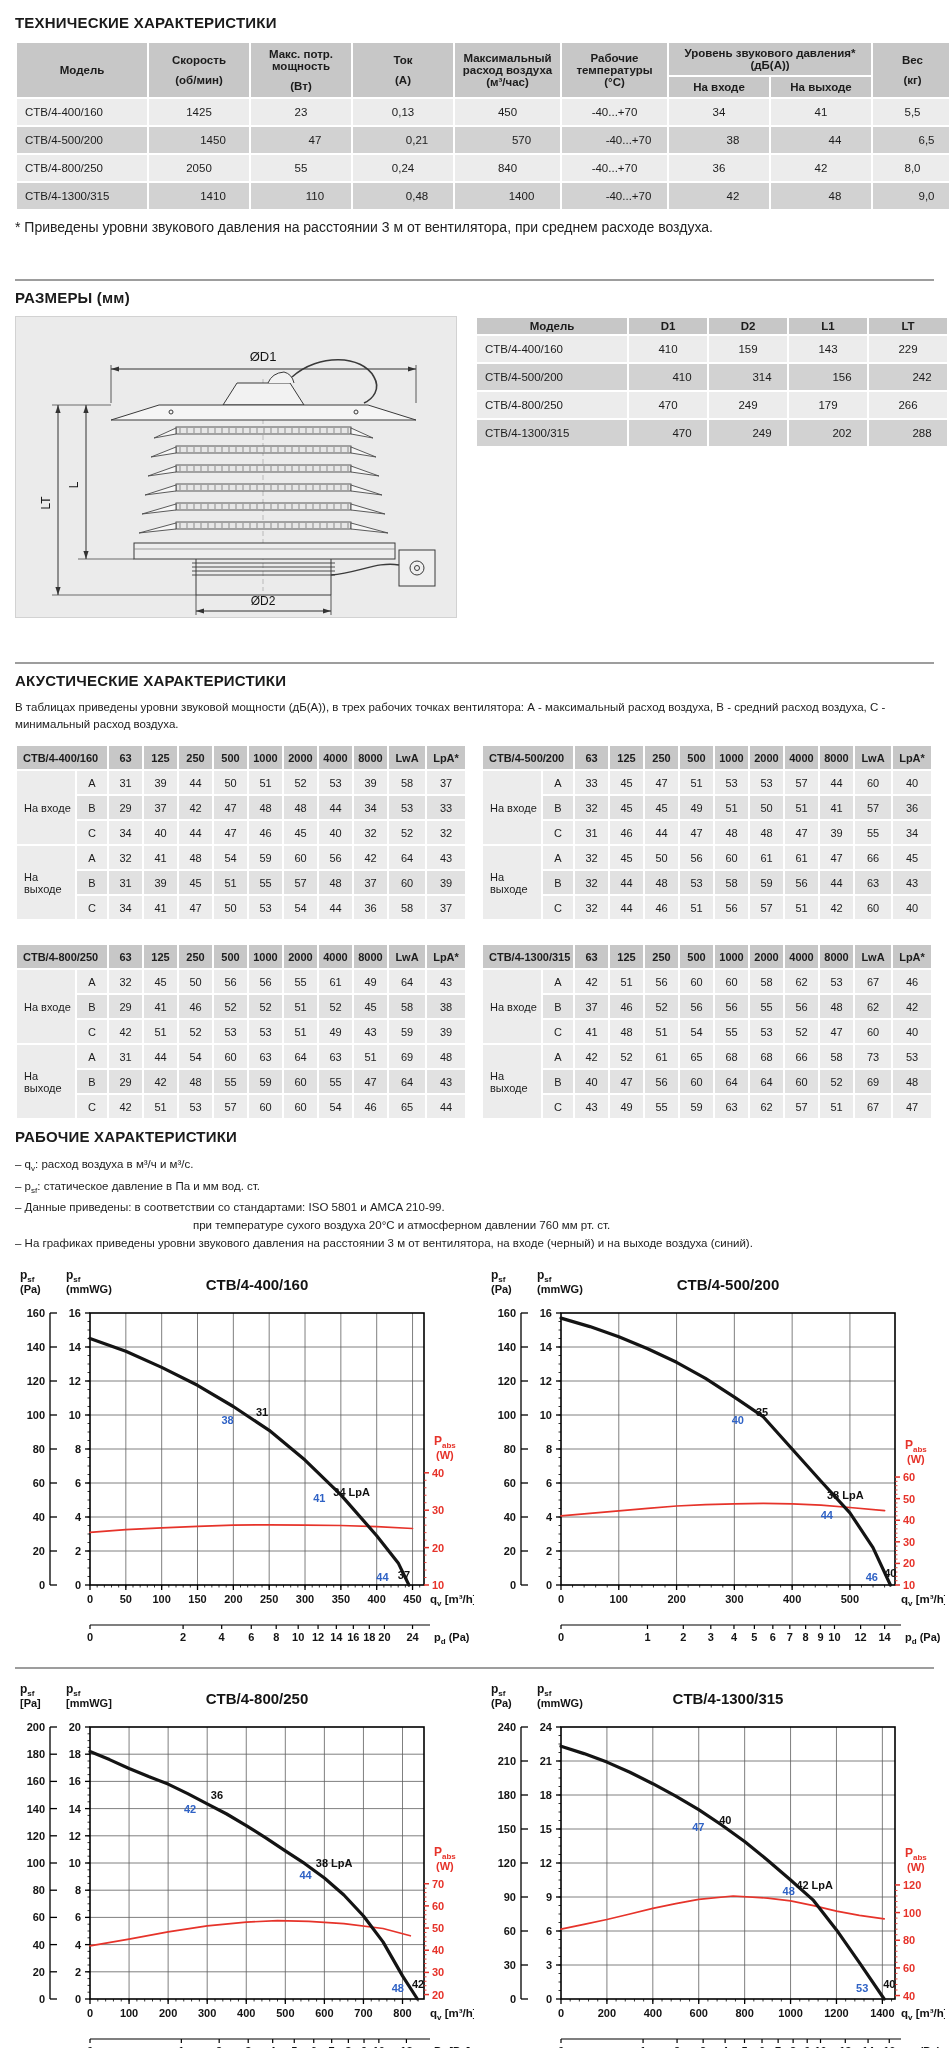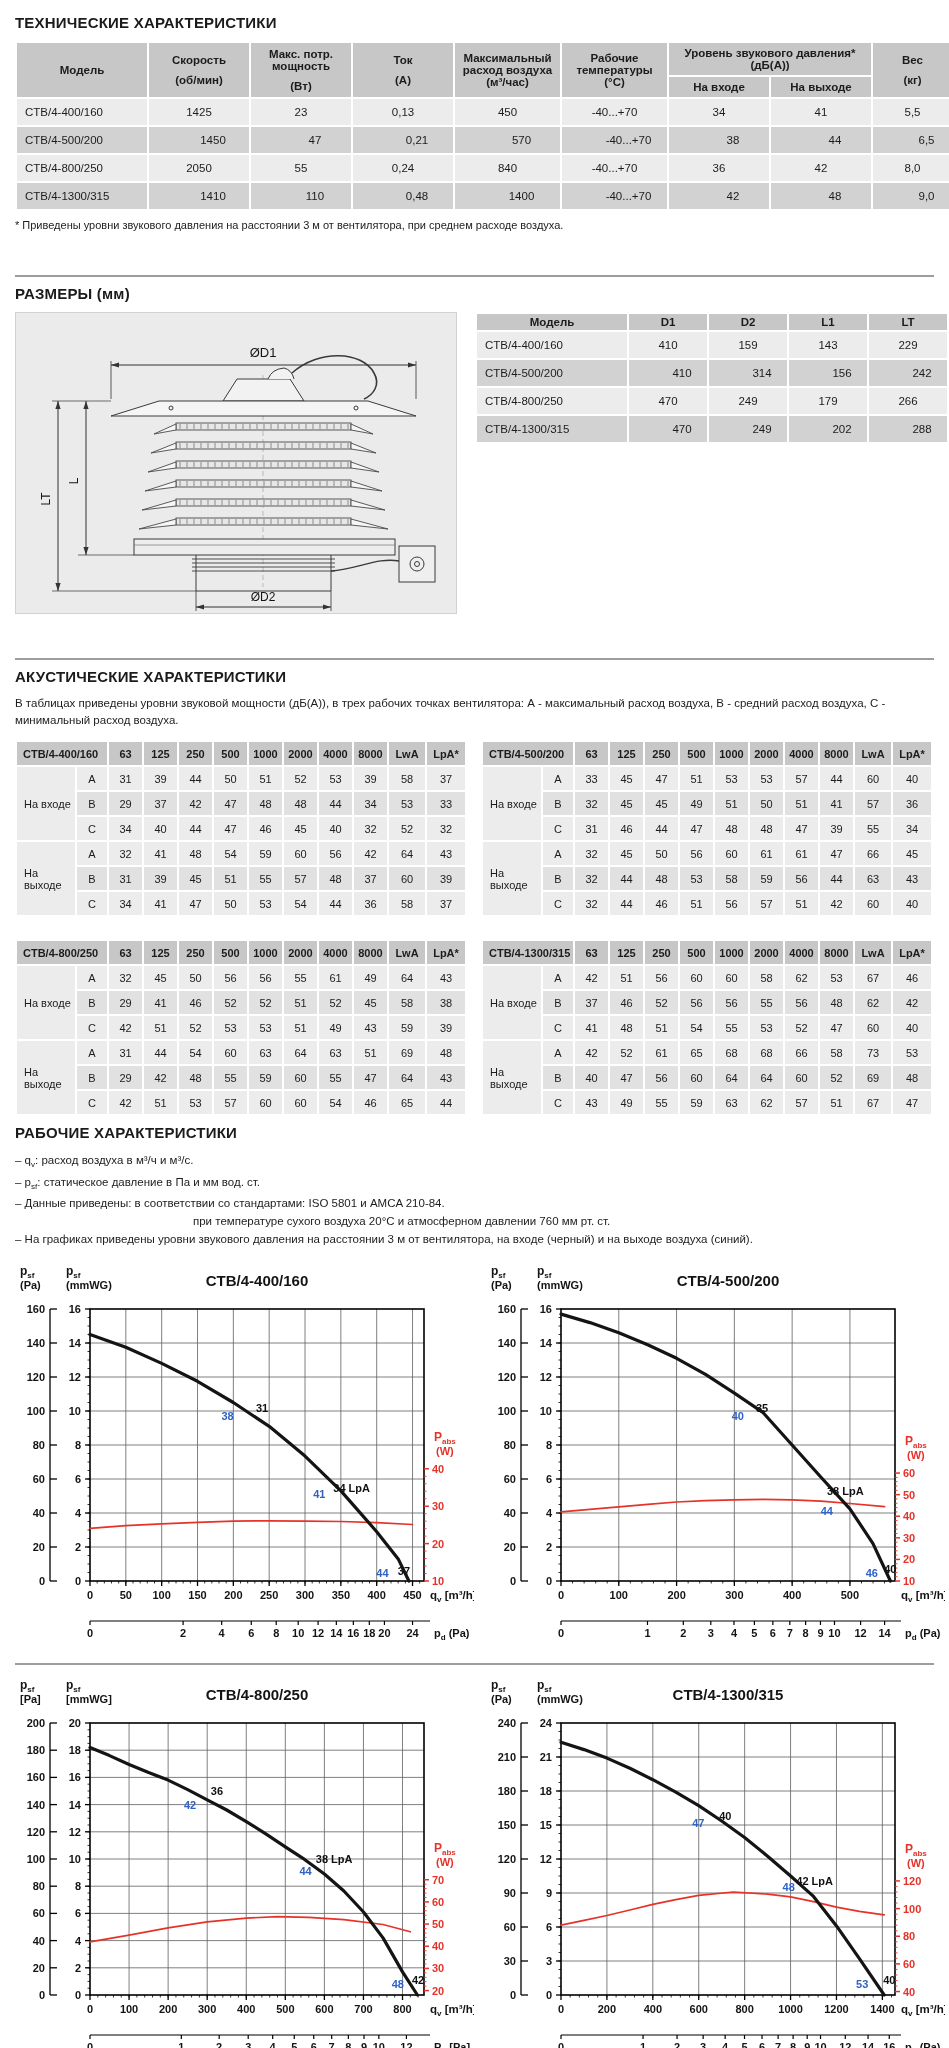--- a/index.html
+++ b/index.html
@@ -1,20 +1,20 @@
 <!DOCTYPE html>
 <html><head>
 <meta charset="utf-8">
 <style>
   html,body{margin:0;padding:0;background:#fff;}
   body{font-family:"Liberation Sans","DejaVu Sans",sans-serif;color:#1c1c1c;}
   .page{width:949px;position:relative;background:#fff;padding-top:6px;}
   .sec-title{font-size:15px;font-weight:700;margin:8px 0 10px 15px;color:#1b1b1b;letter-spacing:.2px;}
   .divider{height:2px;background:#9d9d9d;margin:0 15px;}
-  .footnote{font-size:11px;margin:8px 15px 0 15px;color:#222;}
+  .footnote{font-size:14px;margin:8px 15px 0 15px;color:#222;}
   
   table{border-collapse:separate;border-spacing:2px;}
   th,td{font-size:11.5px;text-align:center;padding:2px 2px;}
   th{background:#c7c7c7;font-weight:700;vertical-align:middle;}
   td{background:#ececec;height:22px;}
   tr.dark td{background:#d2d2d2;padding-left:30px;}
   .tech{width:919px;margin:0 15px;table-layout:fixed;}
   .tech td:first-child{text-align:left;padding-left:8px;}
   .tech .u{margin-top:8px;}
   .tech th{padding:4px 2px;}
@@ -877,21 +877,21 @@
           </tbody>
         </table>
       </div>
   </section>
 
   <section>
     <h2 class="sec-title">РАБОЧИЕ ХАРАКТЕРИСТИКИ</h2>
     <div class="bullets" id="bullets">
         <div class="bullet"><span>– q</span><sub>v</sub><span>: расход воздуха в м³/ч и м³/с.</span></div>
         <div class="bullet"><span>– p</span><sub>sf</sub><span>: статическое давление в Па и мм вод. ст.</span></div>
-        <div class="bullet"><span>– Данные приведены: в соответствии со стандартами:  ISO 5801 и AMCA 210-84.</span></div>
+        <div class="bullet"><span>– Данные приведены: в соответствии со стандартами:  ISO 5801 и AMCA 210-99.</span></div>
         <div class="bullet ind"><span>при температуре сухого воздуха 20°С и атмосферном давлении 760 мм рт. ст.</span></div>
         <div class="bullet"><span>– На графиках приведены уровни звукового давления на расстоянии 3 м от вентилятора, на входе (черный) и на выходе воздуха (синий).</span></div>
       </div>
   </section>
 
   <div class="charts-grid" id="charts-top">
       <div class="chart-block"><svg width="470" height="396" viewBox="0 0 470 396">
           <line x1="121.83690987124464" y1="50" x2="121.83690987124464" y2="322" stroke="#5f5f5f" stroke-width="0.8"></line>
           <line x1="157.6738197424893" y1="50" x2="157.6738197424893" y2="322" stroke="#5f5f5f" stroke-width="0.8"></line>
           <line x1="193.51072961373393" y1="50" x2="193.51072961373393" y2="322" stroke="#5f5f5f" stroke-width="0.8"></line>

